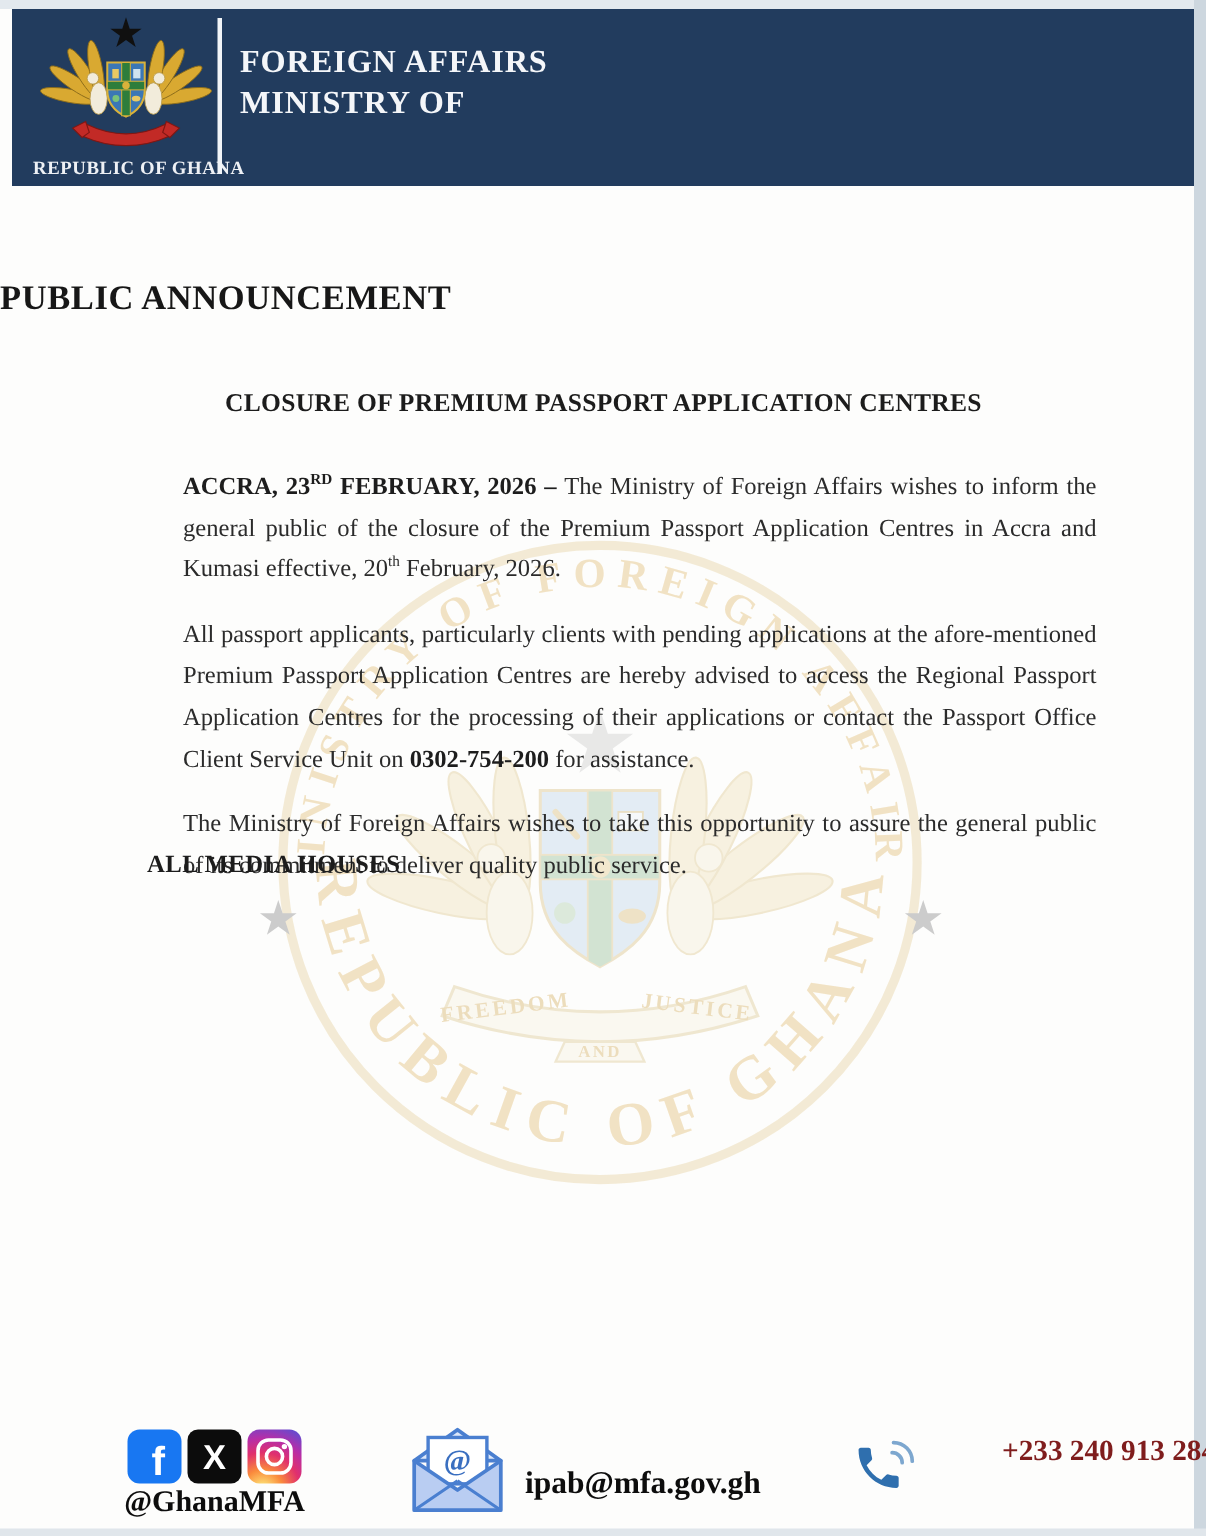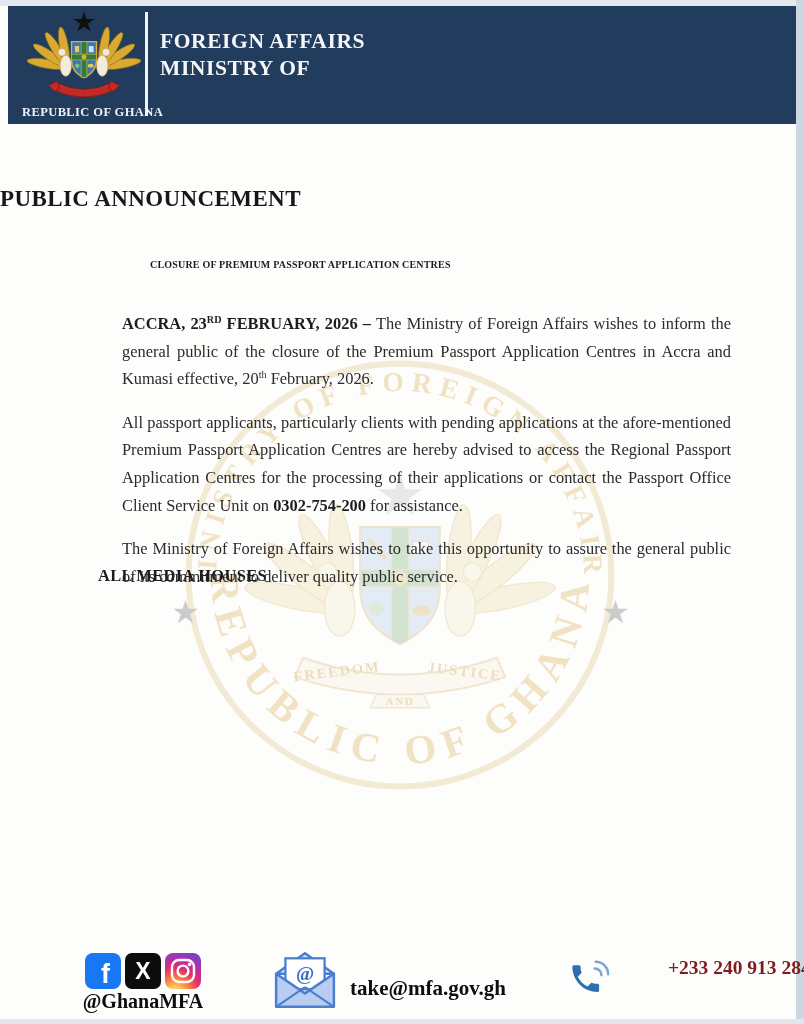--- a/index.html
+++ b/index.html
@@ -47,21 +47,21 @@
 
   
   .content { position:absolute; inset:0; z-index:1; }
   .page-title {
     position:absolute; top:186px; left:0; width:100%;
     font-size:23px; font-weight:bold; color:#171717;
     letter-spacing:.4px;
   }
   .subject-line {
     position:absolute; top:259px; left:150px;
-    font-size:10px; font-weight:bold; color:#1c1c1c; letter-spacing:.2px;
+    font-size:17px; font-weight:bold; color:#1c1c1c; letter-spacing:.2px;
   }
   .body-text {
     position:absolute; top:310px; left:98px; width:609px;
     font-size:16.4px; line-height:27.6px; color:#2b2b2b;
     text-align:justify;
     margin-left:24px;
   }
   .body-text p { margin-bottom:16px; }
   .body-text b { color:#1d1d1d; }
   sup { font-size:.62em; vertical-align:super; line-height:0; }
@@ -244,21 +244,21 @@
     </div>
 
     <div class="email-group">
       <svg viewBox="0 0 64 62" width="66" height="64">
         <polygon points="4,24 32,4 60,24" fill="#dce7fa" stroke="#4a7fd0" stroke-width="2.4" stroke-linejoin="round"></polygon>
         <rect x="13" y="9" width="38" height="30" fill="#ffffff" stroke="#4a7fd0" stroke-width="2.2"></rect>
         <text x="32" y="30" text-anchor="middle" font-size="19" font-weight="bold" fill="#3a6fc0" font-family="Liberation Serif, serif">@</text>
         <path d="M4,24 L4,56 L60,56 L60,24 L32,43 Z" fill="#b9cdf2" stroke="#4a7fd0" stroke-width="2.4" stroke-linejoin="round"></path>
         <path d="M4,56 L32,37 M60,56 L32,37" fill="none" stroke="#4a7fd0" stroke-width="2" stroke-linejoin="round"></path>
       </svg>
-      <div class="email-label">take@mfa.gov.gh</div>
+      <div class="email-label">ipab@mfa.gov.gh</div>
     </div>
 
     <div class="phone-group">
       <svg viewBox="0 0 48 48" width="46" height="46">
         <g transform="translate(2,6) scale(1.55)">
           <path d="M6.62,10.79c1.44,2.83 3.76,5.14 6.59,6.59l2.2,-2.2c0.27,-0.27 0.67,-0.36 1.02,-0.24 1.12,0.37 2.33,0.57 3.57,0.57 0.55,0 1,0.45 1,1V20c0,0.55 -0.45,1 -1,1 -9.39,0 -17,-7.61 -17,-17 0,-0.55 0.45,-1 1,-1h3.5c0.55,0 1,0.45 1,1 0,1.25 0.2,2.45 0.57,3.57 0.11,0.35 0.03,0.74 -0.25,1.02l-2.2,2.2z" fill="#2f6fae"></path>
         </g>
         <path d="M30,14 a7,7 0 0 1 7,7" fill="none" stroke="#7da7cf" stroke-width="2.6" stroke-linecap="round"></path>
         <path d="M31,7 a13,13 0 0 1 13,13" fill="none" stroke="#7da7cf" stroke-width="2.6" stroke-linecap="round"></path>
       </svg>

